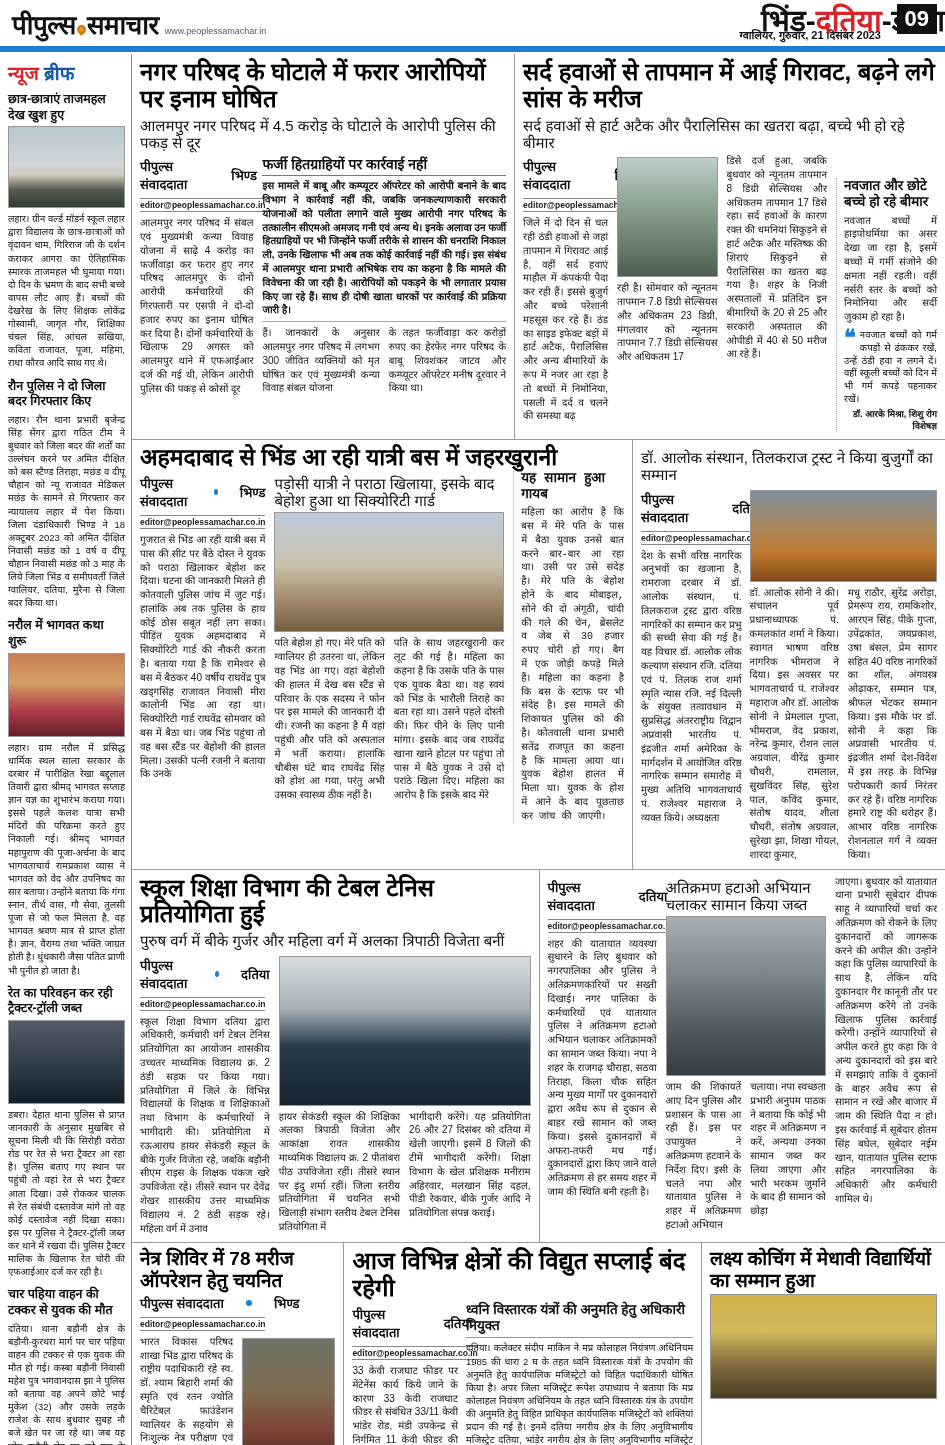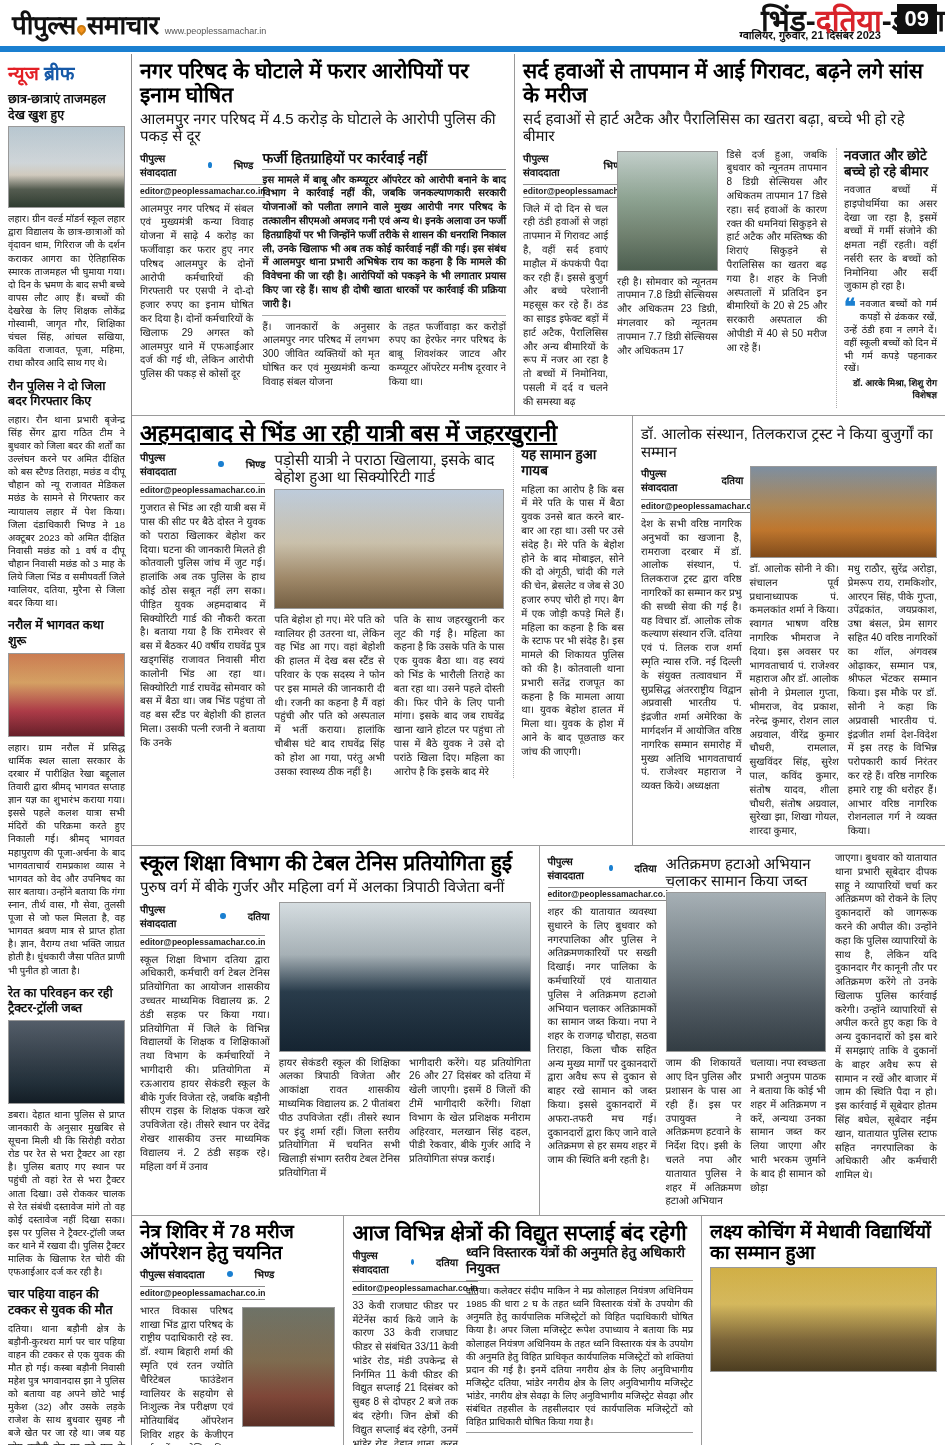--- a/index.html
+++ b/index.html
@@ -23,26 +23,26 @@
   .content { display:flex; flex:1; }
   aside.brief { width:132px; border-right:1px solid #8a8a8a; padding:4px 6px 8px 8px; }
   main.mainarea { flex:1; display:flex; flex-direction:column; }
   section.row { display:flex; border-bottom:1px solid #9a9a9a; }
   section.row:last-child { border-bottom:none; }
   article { padding:5px 8px 7px 8px; }
   article + article { border-left:1px solid #9a9a9a; }
 
   
   .headline { font-weight:bold; line-height:1.12; color:#000; }
-  .hl-xl { font-size:23px;text-decoration:underline; }
-  .hl-lg { font-size:21px; }
+  .hl-xl { font-size:23px; }
+  .hl-lg { font-size:24px; }
   .hl-md { font-size:19px; }
   .subhead { font-size:15px; font-weight:normal; margin:4px 0 3px 0; line-height:1.15; }
   .kicker { font-size:14px; font-weight:bold; border-bottom:1px solid #777; padding-bottom:2px; margin-bottom:3px; }
-  .byline { font-size:10px; font-weight:bold; display:flex; align-items:center; gap:22px; margin:3px 0 1px 0; }
+  .byline { font-size:13px; font-weight:bold; display:flex; align-items:center; gap:22px; margin:3px 0 1px 0; }
   .byline .dot { width:6px; height:6px; border-radius:50%; background:#1a7fd0; display:inline-block; }
   .email { font-size:8.5px; font-weight:bold; color:#222; border-top:1px solid #888; border-bottom:1px solid #888; padding:1px 0; display:inline-block; margin-bottom:4px; }
   .body-text { font-size:10px; line-height:1.38; text-align:justify; color:#151515; }
   .sidehead { font-size:13.5px; font-weight:bold; line-height:1.2; margin-bottom:3px; }
   .quote-block { margin-top:5px; font-size:9.5px; line-height:1.35; text-align:justify; }
   .quote-icon { color:#1a7fd0; font-size:22px; font-weight:bold; float:left; margin-right:4px; line-height:0.8; font-family:"DejaVu Serif",serif; }
   .quote-attrib { font-weight:bold; text-align:right; font-size:9px; margin-top:2px; }
 
   
   .photo { width:100%; border:1px solid #999; margin:3px 0 4px 0; position:relative; overflow:hidden; }
@@ -70,26 +70,26 @@
   .scam-grid { display:flex; gap:9px; }
   .scam-left { width:31%; }
   .scam-right { flex:1; display:flex; flex-direction:column; }
   .scam-box { border-bottom:1px solid #aaa; padding-bottom:4px; margin-bottom:4px;font-weight:bold; }
 
   .cold-grid { display:flex; gap:9px; }
   .cold-grid > div { min-width:0; }
   .cold-c1 { width:22%; }
   .cold-c2 { width:26%; }
   .cold-c3 { width:26%; }
-  .cold-c4 { width:26%; border-left:1px dotted #aaa; padding-left:7px; }
+  .cold-c4 { width:26%; border-left:1px dotted #aaa; padding-left:7px;margin-top:24px; }
 
   .poison-grid { display:flex; gap:9px; }
   .poison-c1 { width:26%; }
   .poison-mid { width:50%; }
-  .poison-c4 { width:24%; border-left:1px dotted #aaa; padding-left:7px; }
+  .poison-c4 { width:24%; border-left:1px dotted #aaa; padding-left:7px;font-family:Liberation Mono, monospace; }
 
   .split-2 { display:flex; gap:9px; }
   .split-2 > div { flex:1; min-width:0; }
 
   .seniors-grid { display:flex; gap:8px; }
   .seniors-c1 { width:34%; }
   .seniors-right { flex:1; }
 
   .power-grid { display:flex; gap:8px; }
   .power-c1 { width:31%; }

